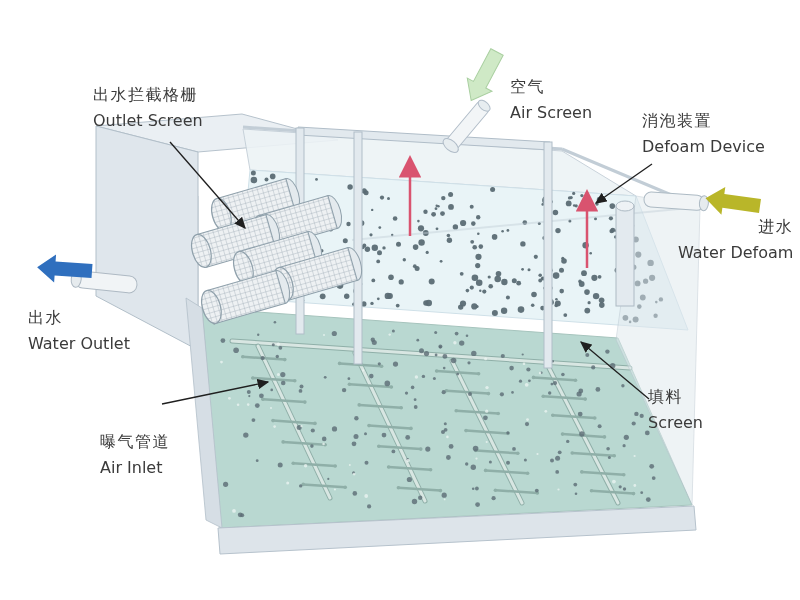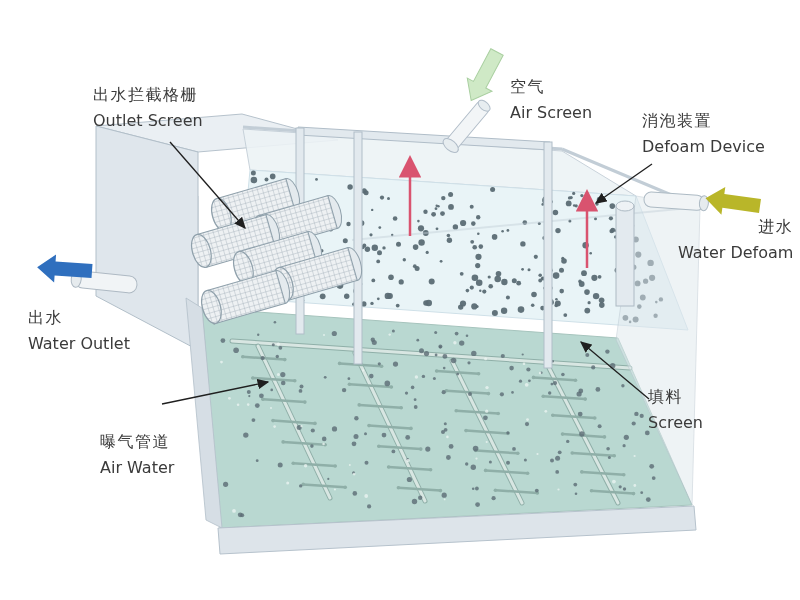--- a/index.html
+++ b/index.html
@@ -645,20 +645,20 @@
 <div class="label" style="left:678px;top:218px;text-align:right;">
   <div class="zh">进水</div>
   <div class="en">Water Defoam</div>
 </div>
 <div class="label" style="left:28px;top:309px;">
   <div class="zh">出水</div>
   <div class="en">Water Outlet</div>
 </div>
 <div class="label" style="left:100px;top:388px;margin-top:45px;">
   <div class="zh">曝气管道</div>
-  <div class="en">Air Water</div>
+  <div class="en">Air Inlet</div>
 </div>
 <div class="label" style="left:648px;top:388px;">
   <div class="zh">填料</div>
   <div class="en">Screen</div>
 </div>
 
 </div>
 
 </body></html>

